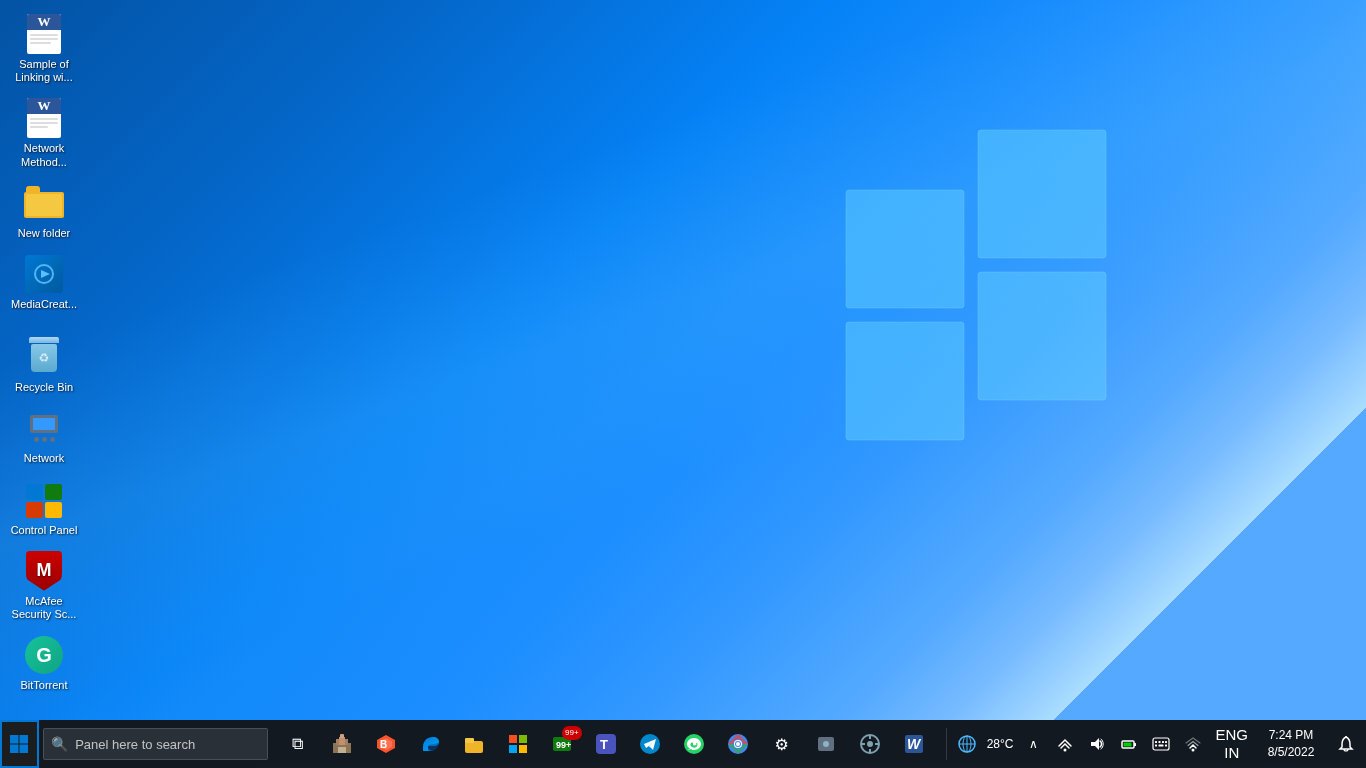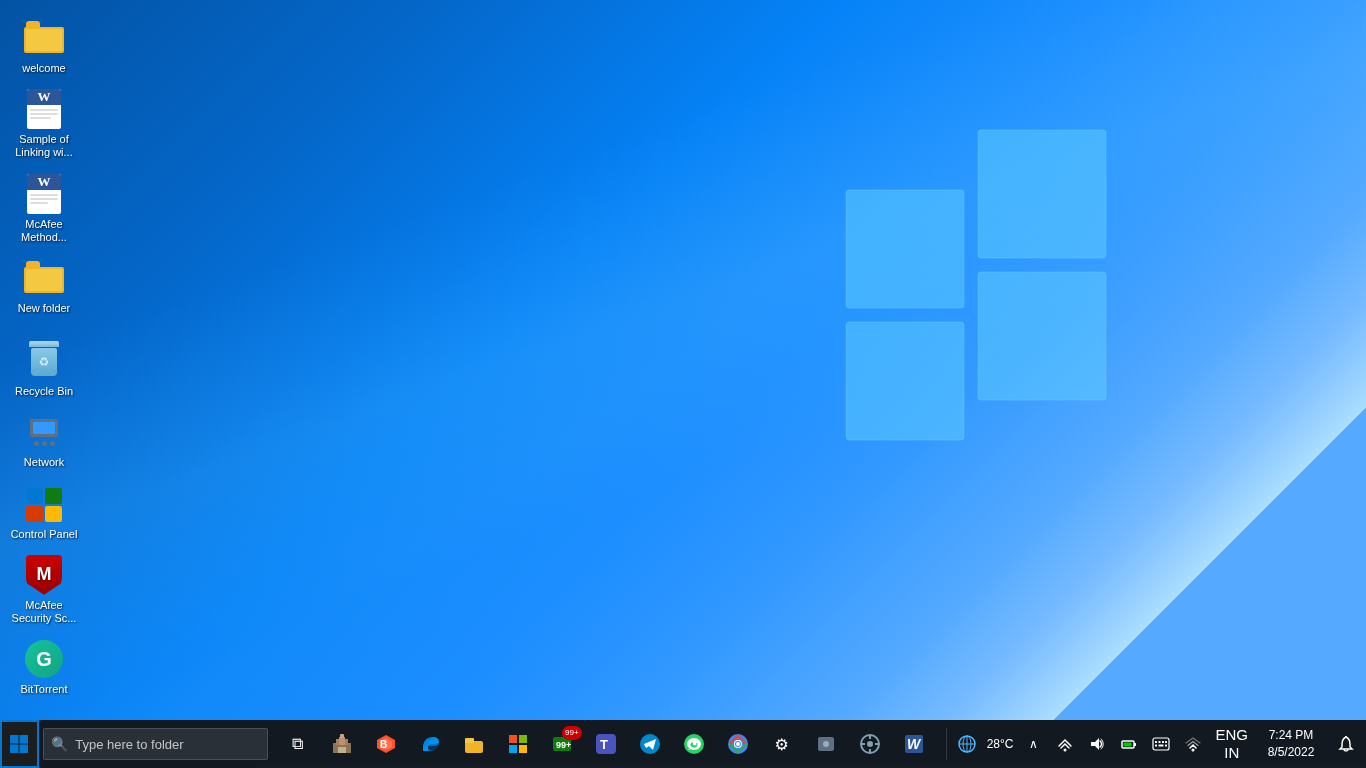--- a/index.html
+++ b/index.html
@@ -428,29 +428,20 @@
 
       <rect x="10" y="70" width="118" height="118" rx="3" fill="rgba(100,210,255,0.55)" stroke="rgba(150,230,255,0.3)" stroke-width="1"></rect>
       <rect x="142" y="10" width="128" height="128" rx="3" fill="rgba(100,210,255,0.55)" stroke="rgba(150,230,255,0.3)" stroke-width="1"></rect>
       <rect x="10" y="202" width="118" height="118" rx="3" fill="rgba(100,210,255,0.55)" stroke="rgba(150,230,255,0.3)" stroke-width="1"></rect>
       <rect x="142" y="152" width="128" height="128" rx="3" fill="rgba(100,210,255,0.55)" stroke="rgba(150,230,255,0.3)" stroke-width="1"></rect>
     </svg>
   </div>
 
   <div class="desktop-icons">
 
-    <div class="desktop-icon" style="margin-top:4px;">
-      <div class="icon-img">
-        <div class="folder-icon">
-          <div class="tab"></div>
-          <div class="body"></div>
-        </div>
-      </div>
-      <span class="icon-label">welcome</span>
-    </div>
 
     <div class="desktop-icon">
       <div class="icon-img">
         <div class="word-doc-icon">
           <div class="doc-blue-bar">
               <span>W</span>
             </div>
           <div class="doc-lines">
             <div class="doc-line"></div>
             <div class="doc-line"></div>
@@ -467,33 +458,44 @@
           <div class="doc-blue-bar">
               <span>W</span>
             </div>
           <div class="doc-lines">
             <div class="doc-line"></div>
             <div class="doc-line"></div>
             <div class="doc-line" style="width:60%"></div>
           </div>
         </div>
       </div>
-      <span class="icon-label">McAfee Method...</span>
+      <span class="icon-label">Network Method...</span>
     </div>
 
     <div class="desktop-icon">
       <div class="icon-img">
         <div class="folder-icon">
           <div class="tab"></div>
           <div class="body"></div>
         </div>
       </div>
       <span class="icon-label">New folder</span>
     </div>
 
+    <div class="desktop-icon">
+      <div class="icon-img">
+        <div class="media-icon">
+          <svg width="22" height="22" viewBox="0 0 22 22">
+            <circle cx="11" cy="11" r="9" fill="none" stroke="rgba(100,200,255,0.8)" stroke-width="2"></circle>
+            <polygon points="8,7 17,11 8,15" fill="rgba(100,200,255,0.9)"></polygon>
+          </svg>
+        </div>
+      </div>
+      <span class="icon-label">MediaCreat...</span>
+    </div>
 
     <div class="desktop-icon" style="margin-top:12px;">
       <div class="icon-img">
         <div class="recycle-icon">
           <div class="recycle-lid"></div>
           <div class="recycle-body">
             <span class="recycle-arrows" style="font-size:12px; color:rgba(255,255,255,0.7);">♻</span>
           </div>
         </div>
       </div>
@@ -558,21 +560,21 @@
     <svg class="win-logo-small" viewBox="0 0 20 20" xmlns="http://www.w3.org/2000/svg">
       <rect x="1" y="1" width="8.5" height="8.5" fill="#0078d4"></rect>
       <rect x="10.5" y="1" width="8.5" height="8.5" fill="#0078d4"></rect>
       <rect x="1" y="10.5" width="8.5" height="8.5" fill="#0078d4"></rect>
       <rect x="10.5" y="10.5" width="8.5" height="8.5" fill="#0078d4"></rect>
     </svg>
   </div>
 
   <div class="search-bar">
     <span class="search-icon-tb">🔍</span>
-    <span class="search-placeholder">Type here to folder</span>
+    <span class="search-placeholder">Panel here to search</span>
   </div>
 
   <div class="taskbar-apps">
 
     <div class="tb-app">
       <div class="tb-icon" style="font-size:16px; color:white;">⧉</div>
     </div>
 
     <div class="tb-app">
       <div class="tb-icon">

